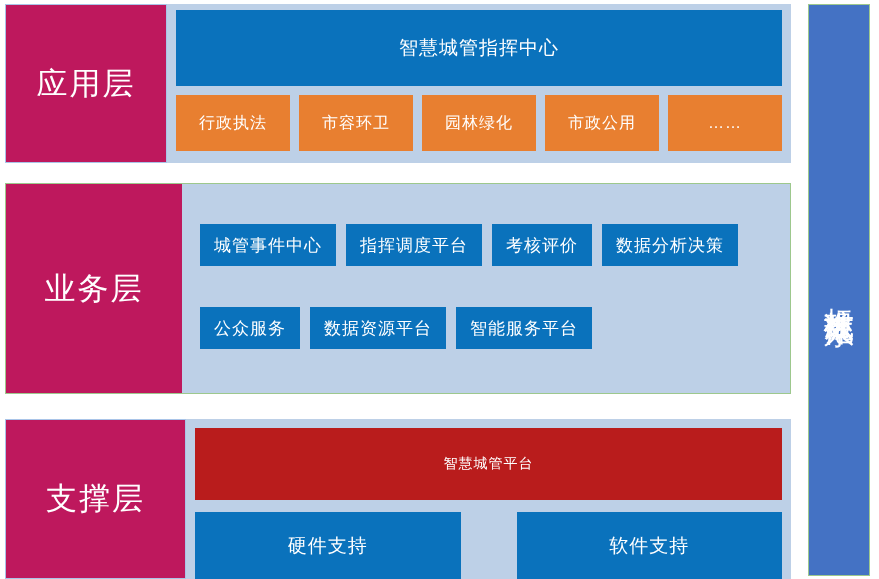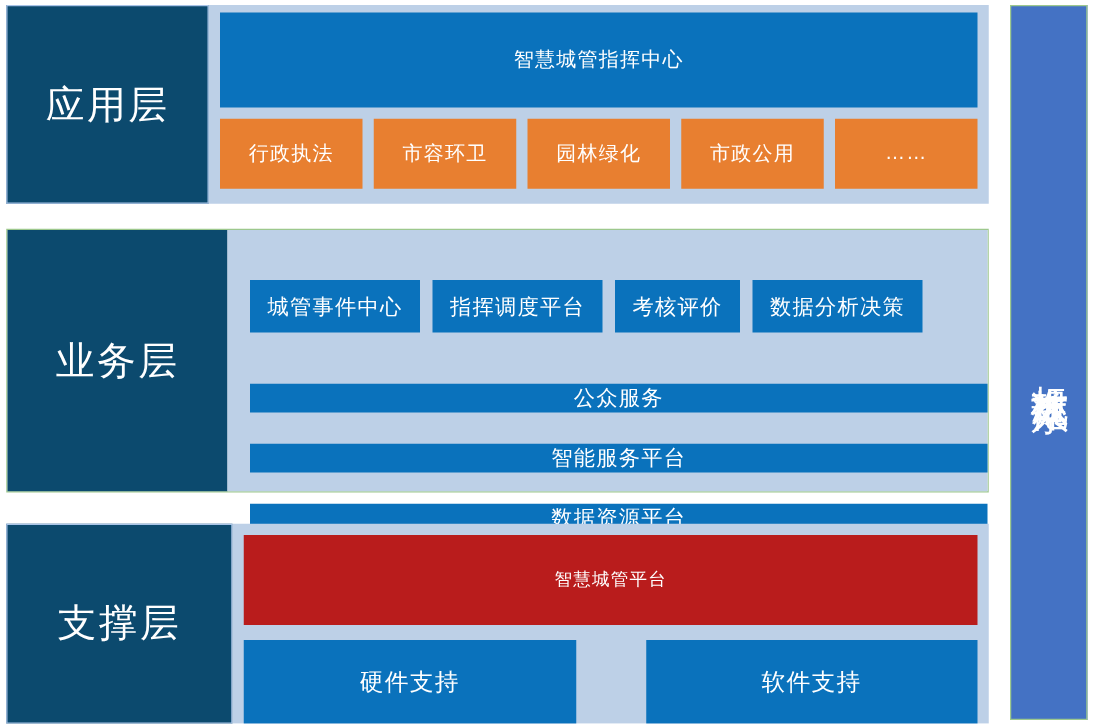--- a/index.html
+++ b/index.html
@@ -24,21 +24,21 @@
   
   .layer {
     position: absolute;
     display: flex;
     box-sizing: border-box;
   }
 
   
   .layer-label {
     box-sizing: border-box;
-    background: #0c4a6e;
+    background: #be185d;
     color: #FFFFFF;
     display: flex;
     align-items: center;
     justify-content: center;
     font-size: 30px;
     letter-spacing: 2px;
     flex: 0 0 auto;
     border: 1px solid #A9C4E8;
   }
 
@@ -66,21 +66,21 @@
   #layer-application .layer-body {
     padding: 6px 9px 6px 9px;
   }
   .app-headline {
     background: #0A72BC;
     color: #FFFFFF;
     height: 76px;
     display: flex;
     align-items: center;
     justify-content: center;
-    font-size: 16px;
+    font-size: 19px;
     letter-spacing: 1px;
     margin-bottom: 9px;
   }
   .app-domains {
     display: flex;
     gap: 9px;
     height: 56px;
   }
   .domain-box {
     background: #E87F30;
@@ -110,21 +110,20 @@
     padding: 25px 0 25px 18px;
     justify-content: flex-start;
   }
   .biz-row {
     display: flex;
     gap: 10px;
     height: 57px;
   }
   .biz-row + .biz-row {
     margin-top: 26px;
-    flex-direction: column;
   }
   .biz-box {
     background: #0A72BC;
     color: #FFFFFF;
     display: flex;
     align-items: center;
     justify-content: center;
     font-size: 17px;
     letter-spacing: 1px;
     padding: 0 14px;
@@ -220,22 +219,22 @@
     <div class="layer-label">业务层</div>
     <div class="layer-body">
       <div class="biz-row">
         <div class="biz-box">城管事件中心</div>
         <div class="biz-box">指挥调度平台</div>
         <div class="biz-box">考核评价</div>
         <div class="biz-box">数据分析决策</div>
       </div>
       <div class="biz-row">
         <div class="biz-box">公众服务</div>
+        <div class="biz-box">数据资源平台</div>
         <div class="biz-box">智能服务平台</div>
-        <div class="biz-box">数据资源平台</div>
       </div>
     </div>
   </div>
 
   <div class="layer" id="layer-support">
     <div class="layer-label">支撑层</div>
     <div class="layer-body">
       <div class="sup-headline">智慧城管平台</div>
       <div class="sup-row">
         <div class="sup-box">硬件支持</div>

